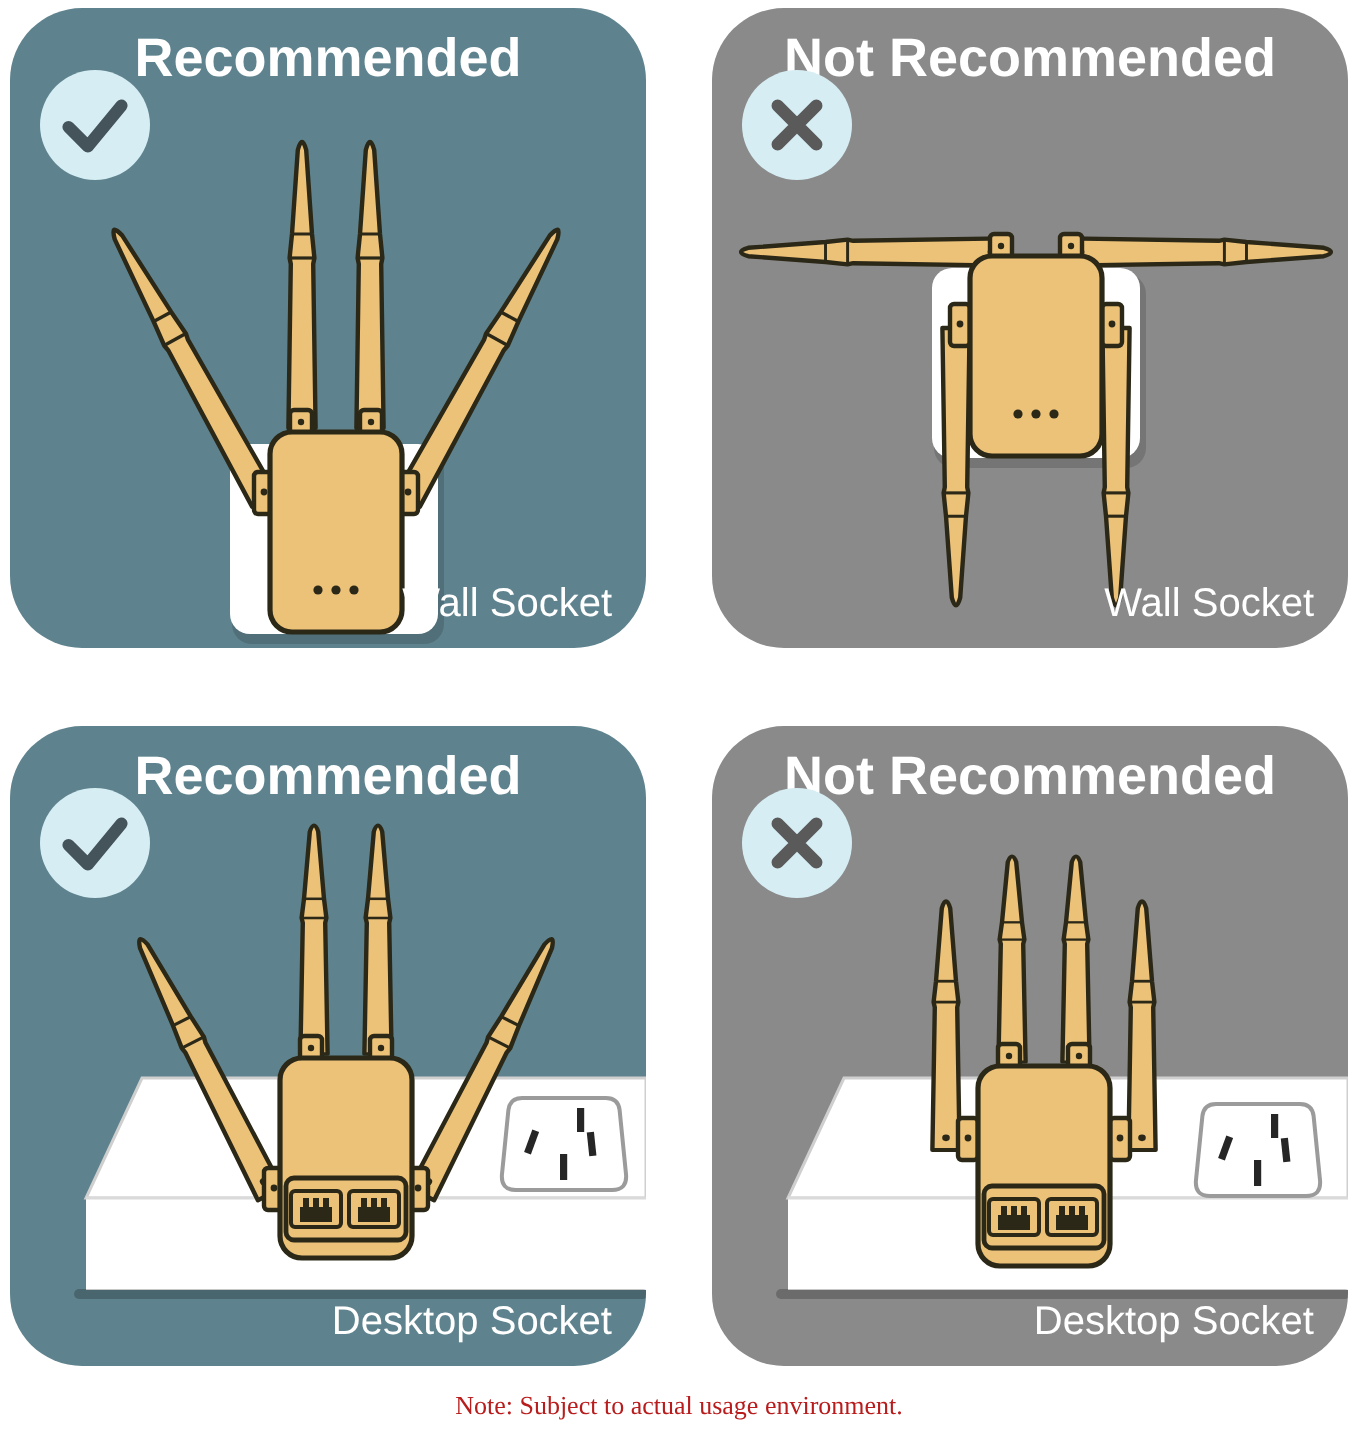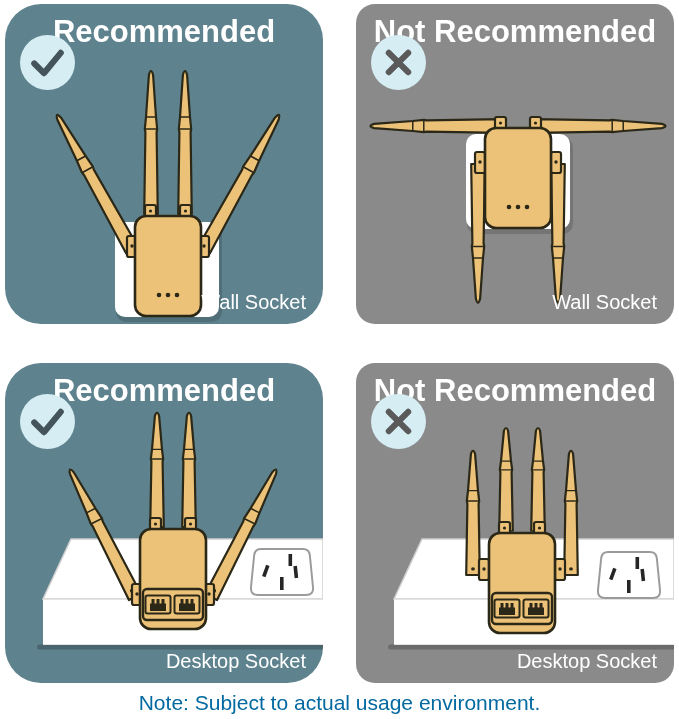--- a/index.html
+++ b/index.html
@@ -4,43 +4,43 @@
 <style>
   html,body{margin:0;padding:0;}
   body{
     width:679px;height:719px;position:relative;background:#ffffff;overflow:hidden;
     font-family:"Liberation Sans", sans-serif;
   }
   .panel{
     position:absolute;width:318px;height:320px;border-radius:36px;overflow:hidden;
   }
   .panel.teal{background:#5E838E;}
-  .panel.gray{background:#8A8A8A;border-radius:19px;}
+  .panel.gray{background:#8A8A8A;}
   #panel-0{left:5px;top:4px;}
   #panel-1{left:356px;top:4px;}
   #panel-2{left:5px;top:363px;}
   #panel-3{left:356px;top:363px;}
   .panel-title{
     position:absolute;top:10px;left:0;right:0;text-align:center;
-    color:#ffffff;font-size:31px;font-weight:bold;letter-spacing:0px;z-index:3;
+    color:#ffffff;font-size:27px;font-weight:bold;letter-spacing:0px;z-index:3;
   }
   .badge{
     position:absolute;left:15px;top:31px;width:55px;height:55px;z-index:3;
   }
   .badge svg{display:block;width:100%;height:100%;}
   .socket-label{
     position:absolute;right:17px;bottom:10px;color:#ffffff;
     font-size:20px;font-weight:normal;z-index:3;
   }
   .illustration{position:absolute;left:0;top:0;z-index:1;}
   .note-bar{
     position:absolute;left:0;top:686px;width:679px;height:33px;
     display:flex;align-items:center;justify-content:center;
   }
-  .note-text{color:#0369a1;font-size:21px;}
+  .note-text{color:#b91c1c;font-size:13px;font-family:Liberation Serif, serif;}
   .hidden-defs{position:absolute;width:0;height:0;overflow:hidden;}
 </style>
 </head>
 <body>
 
 <svg class="hidden-defs" aria-hidden="true">
   <defs>
     <g id="ant">
       <path d="M -6.8 0 L -5.6 -82 L -6.2 -85 L -5 -97 L -2.1 -139 Q 0 -147 2.1 -139 L 5 -97 L 6.2 -85 L 5.6 -82 L 6.8 0 Z" fill="#ECC178" stroke="#2B2817" stroke-width="2.2" stroke-linejoin="round"></path>
       <line x1="-6.2" y1="-85" x2="6.2" y2="-85" stroke="#2B2817" stroke-width="1.6"></line>

